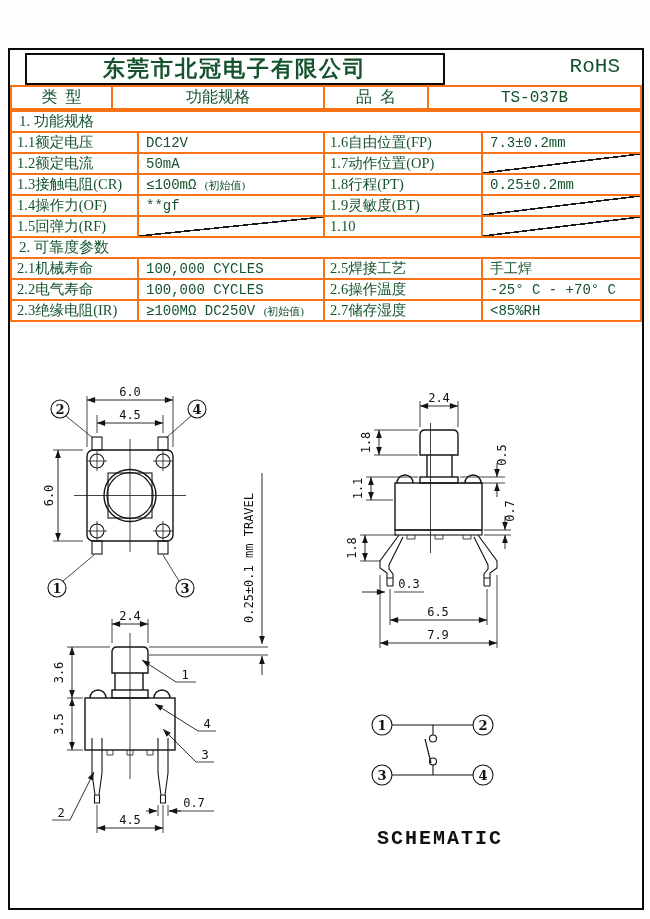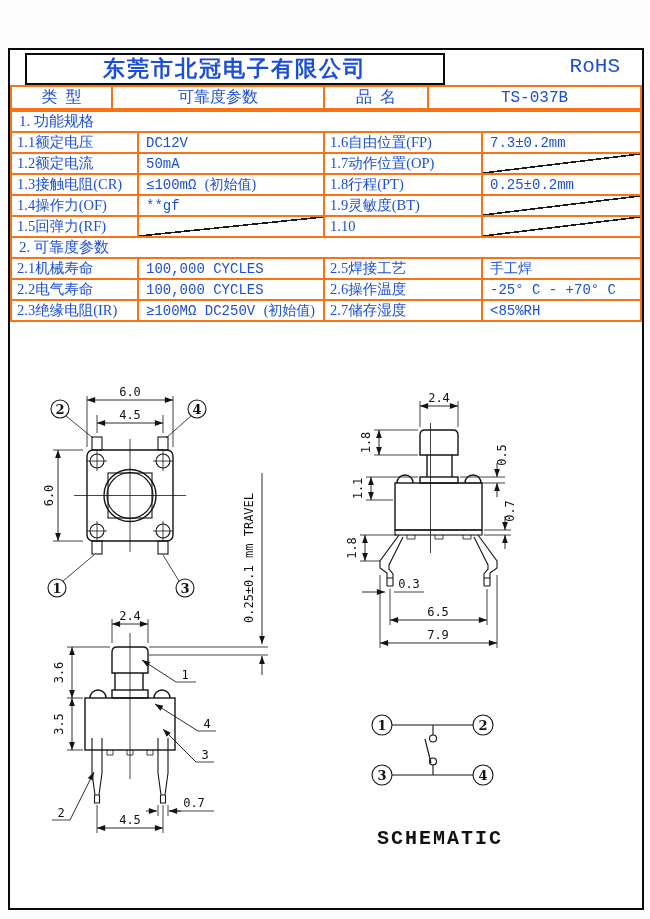--- a/index.html
+++ b/index.html
@@ -1,36 +1,36 @@
 <!DOCTYPE html>
 <html><head>
 <meta charset="utf-8">
 <style>
   html,body{margin:0;padding:0;background:#fff;}
   .page{position:relative;width:650px;height:919px;background:#fdfdfd;overflow:hidden;
-        font-family:"Liberation Serif","DejaVu Serif",serif;color:#1d4ed8;}
+        font-family:"Liberation Serif","DejaVu Serif",serif;color:#14532d;}
   .frame{position:absolute;left:8px;top:48px;width:632px;height:858px;border:2px solid #0a0a0a;background:#fff;}
   
   .titlebar{position:relative;height:35px;}
   .title-box{position:absolute;left:15px;top:3px;width:416px;height:28px;border:2px solid #0a0a0a;
              display:flex;align-items:center;justify-content:center;}
   .company{font-size:22px;font-weight:bold;letter-spacing:2px;white-space:pre;}
   .rohs{position:absolute;right:22px;top:0;height:35px;line-height:34px;font-size:21px;
         font-family:Liberation Mono, monospace;}
   
   table{border-collapse:collapse;table-layout:fixed;width:632px;}
   td{border:2px solid #f97316;overflow:hidden;white-space:nowrap;padding:0;}
   .prod td{height:20px;text-align:center;font-size:16px;}
   .prod .pre{white-space:pre;}
   .mono{font-family:"Liberation Mono","DejaVu Sans Mono",monospace;}
   .sect td{height:18px;font-size:15px;padding-left:7px;margin-left:34px;}
   .spec .lbl{font-size:14.5px;padding-left:5px;height:17.6px;}
   .spec .val{font-family:"Liberation Mono","Liberation Serif","DejaVu Sans Mono",monospace;
              font-size:14px;padding-left:7px;}
-  .note{font-size:14px;font-family:"Liberation Serif",serif;}
+  .note{font-size:11px;font-family:"Liberation Serif",serif;}
   .slash{background-image:linear-gradient(to bottom right,
           transparent calc(50% - 0.8px),#1a1a1a calc(50% - 0.8px),
           #1a1a1a calc(50% + 0.8px),transparent calc(50% + 0.8px));}
   
   .draw{position:absolute;left:0;top:317px;width:628px;height:539px;}
   svg .s{stroke:#141414;fill:none;stroke-width:1.4px;}
   svg .m{stroke:#141414;fill:none;stroke-width:1.1px;}
   svg .t{stroke:#141414;fill:none;stroke-width:0.8px;}
   svg .d{stroke:#141414;fill:none;stroke-width:0.9px;marker-start:url(#ar);marker-end:url(#ar);}
   svg .de{stroke:#141414;fill:none;stroke-width:0.9px;marker-end:url(#ar);}
@@ -55,21 +55,21 @@
   <table class="prod">
     <colgroup>
           <col style="width:101px">
           <col style="width:212px">
           <col style="width:104px">
           <col>
         </colgroup>
     <tbody>
           <tr>
       <td class="pre">类  型</td>
-      <td>可靠度参数</td>
+      <td>功能规格</td>
       <td class="pre">品  名</td>
       <td class="mono">TS-037B</td>
     </tr>
   </tbody>
       </table>
 
   <table class="spec">
     <colgroup>
           <col style="width:127px">
           <col style="width:186px">

